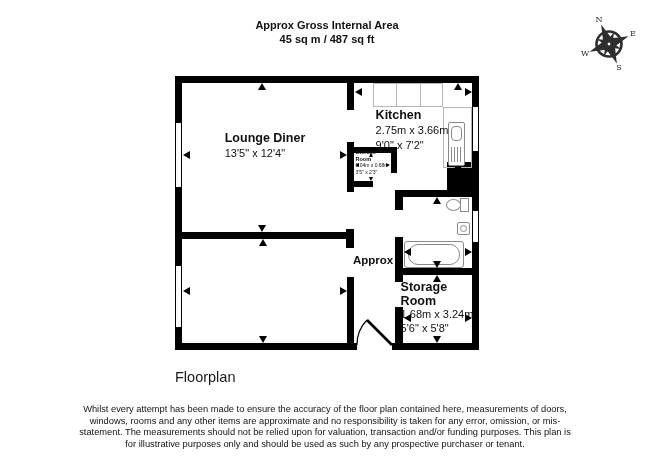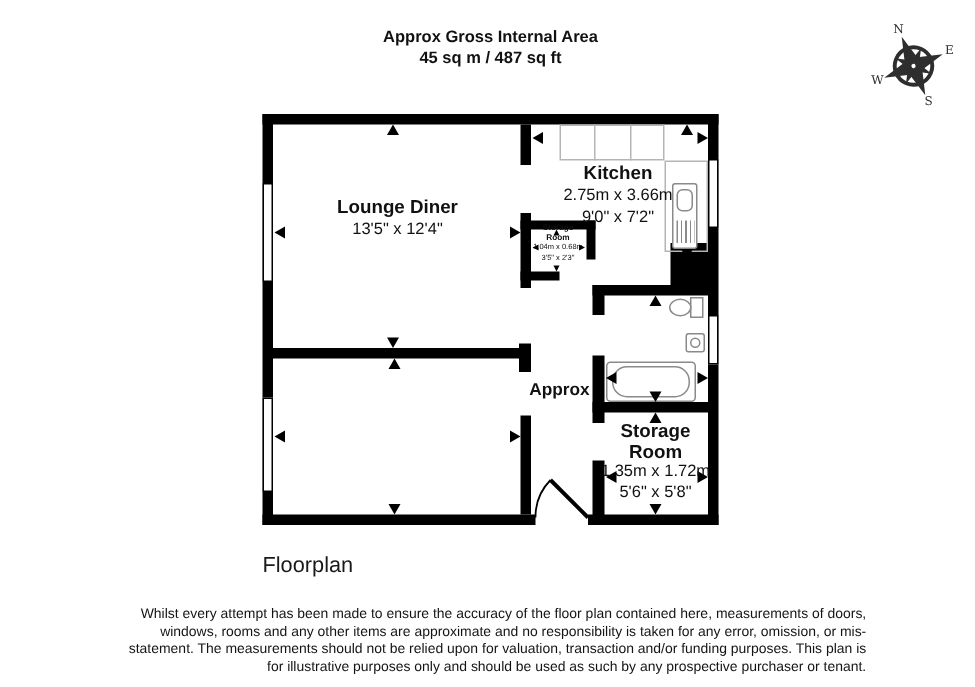--- a/index.html
+++ b/index.html
@@ -2,41 +2,41 @@
 <html><head>
 <meta charset="utf-8">
 <style>
   html,body{margin:0;padding:0;background:#fff;}
   .page{position:relative;width:650px;height:458px;background:#ffffff;
         font-family:"Liberation Sans",sans-serif;color:#111;overflow:hidden;}
   .hdr{position:absolute;left:327px;top:19px;transform:translateX(-50%);
        text-align:center;font-weight:bold;font-size:11px;line-height:13.5px;white-space:nowrap;}
   .wall{position:absolute;background:#000;}
   .win{position:absolute;background:#fff;border:1px solid #000;box-sizing:border-box;}
-  .rlabel{position:absolute;transform:translateX(-50%);text-align:center;white-space:nowrap;}
+  .rlabel{position:absolute;transform:translateX(-50%);white-space:nowrap;}
   .rname{font-weight:bold;font-size:12.5px;line-height:15px;}
   .rdim{font-size:11px;line-height:15px;}
   .tiny .rname{font-size:5.5px;line-height:6.5px;}
   .tiny .rdim{font-size:5px;line-height:6.5px;}
   .hallname{position:absolute;transform:translateX(-50%);font-weight:bold;font-size:11.5px;white-space:nowrap;}
   .ar{position:absolute;width:0;height:0;}
   .up{border-left:4px solid transparent;border-right:4px solid transparent;border-bottom:7px solid #000;}
   .dn{border-left:4px solid transparent;border-right:4px solid transparent;border-top:7px solid #000;}
   .lf{border-top:4px solid transparent;border-bottom:4px solid transparent;border-right:7px solid #000;}
   .rt{border-top:4px solid transparent;border-bottom:4px solid transparent;border-left:7px solid #000;}
   .sm.up{border-left:2.5px solid transparent;border-right:2.5px solid transparent;border-bottom:4.5px solid #000;}
   .sm.dn{border-left:2.5px solid transparent;border-right:2.5px solid transparent;border-top:4.5px solid #000;}
   .sm.lf{border-top:2.5px solid transparent;border-bottom:2.5px solid transparent;border-right:4.5px solid #000;}
   .sm.rt{border-top:2.5px solid transparent;border-bottom:2.5px solid transparent;border-left:4.5px solid #000;}
   .counter{position:absolute;border:1px solid #b5b5b5;box-sizing:border-box;}
   .cline{position:absolute;background:#b5b5b5;}
   .fx{position:absolute;border:1px solid #8a8a8a;background:#fff;box-sizing:border-box;}
   .cap{position:absolute;left:175px;top:369px;font-size:14.5px;color:#1a1a1a;}
   .disc{position:absolute;left:325px;top:404px;transform:translateX(-50%);width:505px;
-        text-align:right;font-size:9.3px;line-height:11.7px;color:#131313;}
+        text-align:center;font-size:9.3px;line-height:11.7px;color:#131313;}
   svg{position:absolute;}
   svg text{font-family:"DejaVu Serif",serif;font-size:8px;fill:#2e2e2e;}
 </style>
 </head>
 <body>
 
 <div class="page">
 
   <div class="hdr">
     <div>Approx Gross Internal Area</div>
@@ -152,20 +152,20 @@
     <div class="rdim">3'5" x 2'3"</div>
   </div>
 
 
   <div class="hallname" style="left:373px;top:254px">Approx</div>
 
 
   <div class="rlabel" style="left:437px;top:281px">
     <div class="rname" style="line-height:13.5px">Storage</div>
     <div class="rname" style="line-height:13.5px">Room</div>
-    <div class="rdim" style="line-height:13.5px">1.35m x 1.72m</div>
+    <div class="rdim" style="line-height:13.5px">1.68m x 3.24m</div>
     <div class="rdim" style="line-height:13.5px">5'6" x 5'8"</div>
   </div>
 
   <div class="cap">Floorplan</div>
   <div class="disc">Whilst every attempt has been made to ensure the accuracy of the floor plan contained here, measurements of doors, windows, rooms and any other items are approximate and no responsibility is taken for any error, omission, or mis-statement. The measurements should not be relied upon for valuation, transaction and/or funding purposes. This plan is for illustrative purposes only and should be used as such by any prospective purchaser or tenant.</div>
 
 </div>
 
 </body></html>

